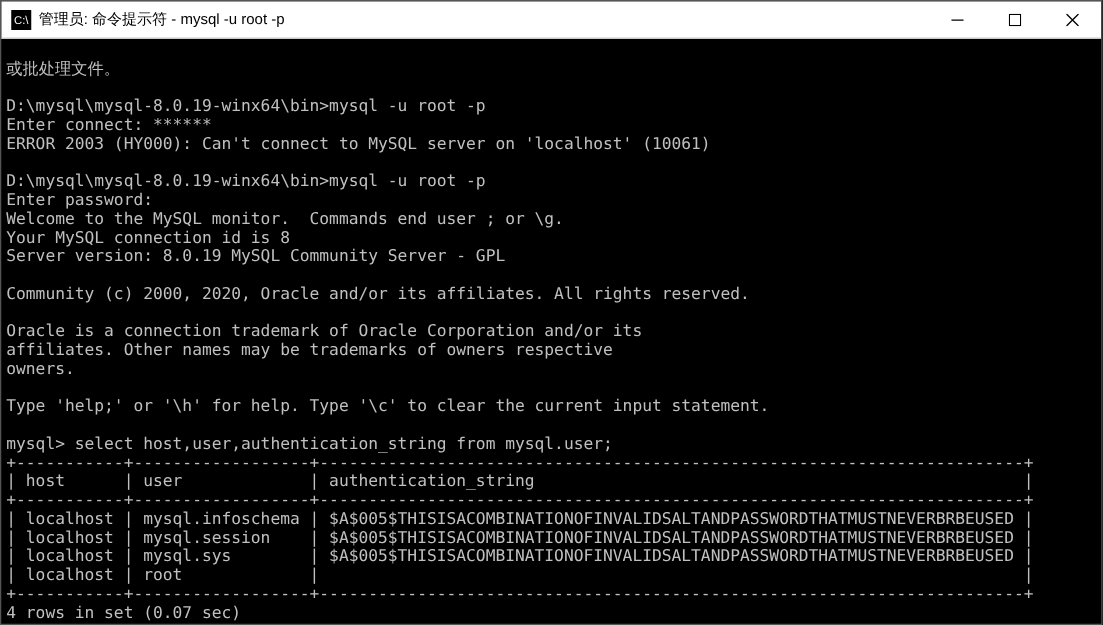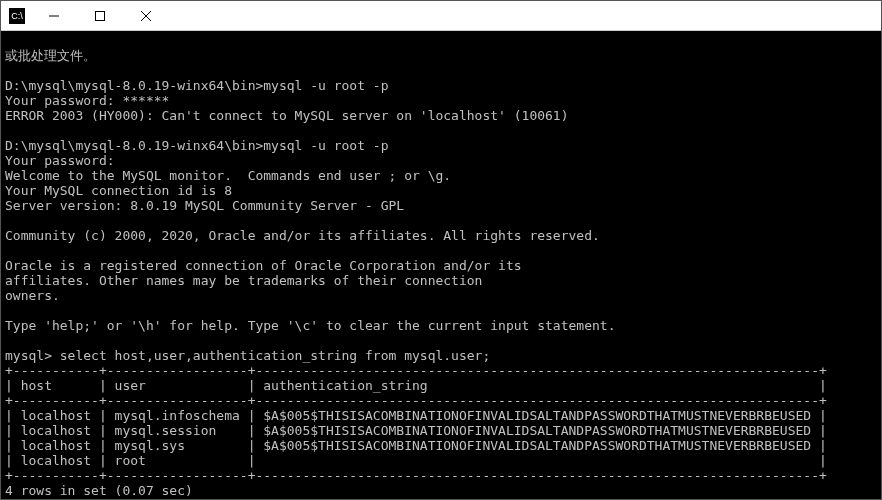--- a/index.html
+++ b/index.html
@@ -48,20 +48,21 @@
     font-size: 13px;
     letter-spacing: 0;
   }
   .terminal span { white-space: pre; }
 </style>
 </head>
 <body>
 
 <div class="titlebar">
   <span class="icon">C:\</span>
+  <span class="title">管理员: 命令提示符 - mysql  -u root -p</span>
   <div class="winbtns">
     <div class="winbtn">
       <svg width="10" height="10" viewBox="0 0 10 10">
           <path d="M0 5 H10" stroke="currentColor" stroke-width="1"></path>
         </svg>
     </div>
     <div class="winbtn">
       <svg width="10" height="10" viewBox="0 0 10 10">
           <rect x="0.5" y="0.5" width="9" height="9" fill="none" stroke="currentColor" stroke-width="1"></rect>
         </svg>
@@ -71,33 +72,33 @@
           <path d="M0 0 L10 10 M10 0 L0 10" stroke="currentColor" stroke-width="1"></path>
         </svg>
     </div>
   </div>
 </div>
 
 <div class="terminal">
 <span>或批处理文件。</span>
 <span></span>
 <span>D:\mysql\mysql-8.0.19-winx64\bin&gt;mysql -u root -p</span>
-<span>Your password: ******</span>
+<span>Enter connect: ******</span>
 <span>ERROR 2003 (HY000): Can't connect to MySQL server on 'localhost' (10061)</span>
 <span></span>
 <span>D:\mysql\mysql-8.0.19-winx64\bin&gt;mysql -u root -p</span>
-<span>Your password:</span>
+<span>Enter password:</span>
 <span>Welcome to the MySQL monitor.  Commands end user ; or \g.</span>
 <span>Your MySQL connection id is 8</span>
 <span>Server version: 8.0.19 MySQL Community Server - GPL</span>
 <span></span>
 <span>Community (c) 2000, 2020, Oracle and/or its affiliates. All rights reserved.</span>
 <span></span>
-<span>Oracle is a registered connection of Oracle Corporation and/or its</span>
-<span>affiliates. Other names may be trademarks of their connection</span>
+<span>Oracle is a connection trademark of Oracle Corporation and/or its</span>
+<span>affiliates. Other names may be trademarks of owners respective</span>
 <span>owners.</span>
 <span></span>
 <span>Type 'help;' or '\h' for help. Type '\c' to clear the current input statement.</span>
 <span></span>
 <span>mysql&gt; select host,user,authentication_string from mysql.user;</span>
 <span>+-----------+------------------+------------------------------------------------------------------------+</span>
 <span>| host      | user             | authentication_string                                                  |</span>
 <span>+-----------+------------------+------------------------------------------------------------------------+</span>
 <span>| localhost | mysql.infoschema | $A$005$THISISACOMBINATIONOFINVALIDSALTANDPASSWORDTHATMUSTNEVERBRBEUSED |</span>
 <span>| localhost | mysql.session    | $A$005$THISISACOMBINATIONOFINVALIDSALTANDPASSWORDTHATMUSTNEVERBRBEUSED |</span>

